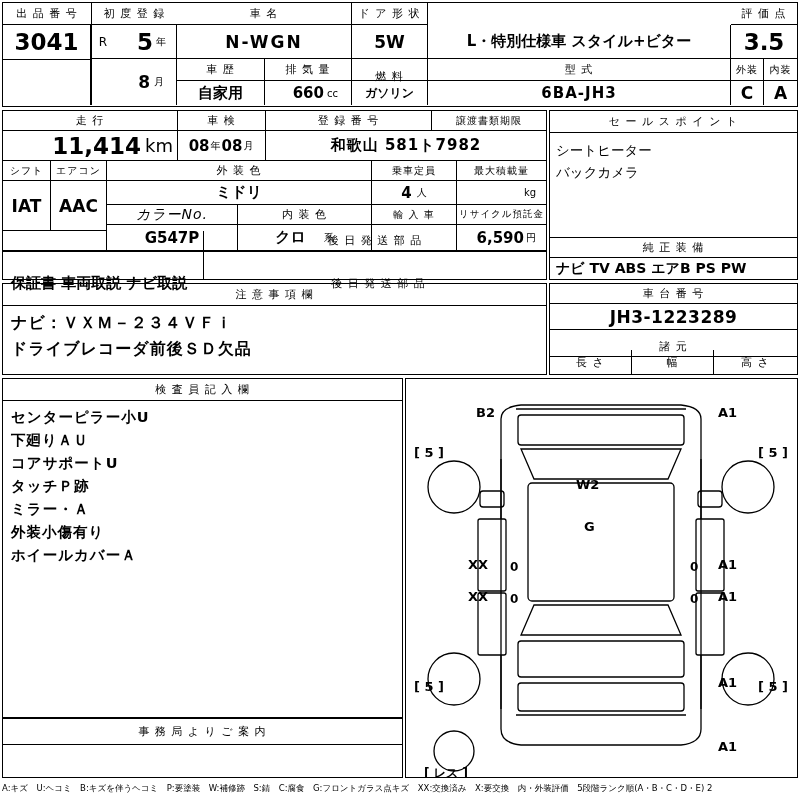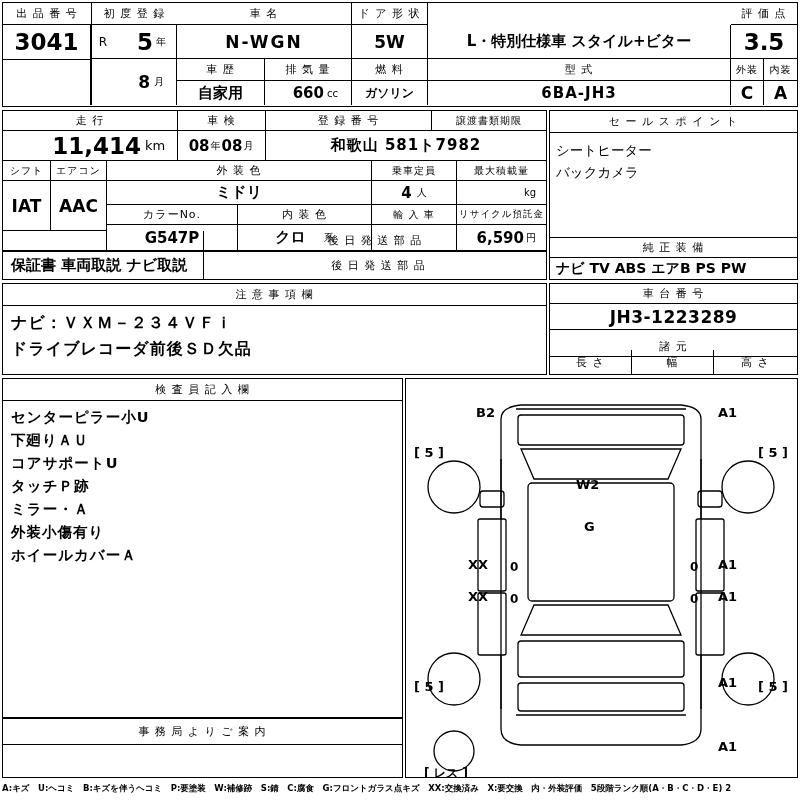--- a/index.html
+++ b/index.html
@@ -1,21 +1,21 @@
 <!DOCTYPE html>
 <html><head>
 <meta charset="utf-8">
 <style>
   html,body{margin:0;padding:0;background:#fff;}
   body{width:800px;height:800px;font-family:"DejaVu Sans","Liberation Sans",sans-serif;color:#000;}
   .sheet{position:relative;width:800px;height:800px;box-sizing:border-box;}
   .box{position:absolute;box-sizing:border-box;border:1px solid #000;}
   .noborder{border:none;}
   .c{display:flex;align-items:center;justify-content:center;text-align:center;}
-  .l{display:flex;align-items:center;justify-content:flex-start;text-align:left;font-weight:bold;}
+  .l{display:flex;align-items:center;justify-content:flex-start;text-align:left;}
   .r{display:flex;align-items:center;justify-content:flex-end;text-align:right;}
   .lbl{font-size:11px;letter-spacing:1px;}
   .big{font-size:23px;font-weight:bold;}
   .med{font-size:17px;font-weight:bold;}
   .med2{font-size:15px;font-weight:bold;}
   .sml{font-size:12px;}
   .unit{font-size:10px;font-weight:normal;}
   .row{display:flex;}
   .sales{font-size:13.5px;line-height:22px;}
   .notes{font-size:16px;line-height:26px;font-weight:bold;letter-spacing:1px;}
@@ -81,21 +81,21 @@
   </div>
 
   <div class="box noborder" style="left:352px;top:3px;width:76px;height:22px;border-bottom:1px solid #000;border-right:1px solid #000;">
     <div class="c lbl" style="width:100%;height:100%;">ド ア 形 状</div>
   </div>
   <div class="box noborder" style="left:352px;top:25px;width:76px;height:34px;border-bottom:1px solid #000;border-right:1px solid #000;">
     <div class="c med" style="width:100%;height:100%;">5W</div>
   </div>
 
   <div class="box noborder" style="left:352px;top:59px;width:76px;height:22px;border-bottom:1px solid #000;border-right:1px solid #000;">
-    <div class="c lbl" style="width:100%;height:100%;">燃 料</div>
+    <div class="c lbl" style="width:100%;height:100%;margin-top:7px;">燃 料</div>
   </div>
   <div class="box noborder" style="left:352px;top:81px;width:76px;height:24px;border-right:1px solid #000;">
     <div class="c sml" style="width:100%;height:100%;font-weight:bold;">ガソリン</div>
   </div>
 
   <div class="box noborder" style="left:428px;top:25px;width:303px;height:34px;border-bottom:1px solid #000;border-right:1px solid #000;">
     <div class="c med2" style="width:100%;height:100%;letter-spacing:0px;">L・特別仕様車 スタイル+ビター</div>
   </div>
 
   <div class="box noborder" style="left:428px;top:59px;width:303px;height:22px;border-bottom:1px solid #000;border-right:1px solid #000;">
@@ -136,21 +136,21 @@
   <div class="box noborder" style="left:266px;top:111px;width:166px;height:20px;border-bottom:1px solid #000;border-right:1px solid #000;">
     <div class="c lbl" style="width:100%;height:100%;">登 録 番 号</div>
   </div>
   <div class="box noborder" style="left:432px;top:111px;width:114px;height:20px;border-bottom:1px solid #000;">
     <div class="c lbl" style="width:100%;height:100%;font-size:10px;">譲渡書類期限</div>
   </div>
 
   <div class="box noborder" style="left:3px;top:131px;width:175px;height:30px;border-bottom:1px solid #000;border-right:1px solid #000;">
     <div class="row" style="width:100%;height:100%;align-items:center;">
       <div class="r big" style="flex:1;">11,414</div>
-      <div class="l unit" style="width:32px;padding-left:4px;font-size:13px;">km</div>
+      <div class="l unit" style="width:32px;padding-left:4px;font-size:18px;">km</div>
     </div>
   </div>
   <div class="box noborder" style="left:178px;top:131px;width:88px;height:30px;border-bottom:1px solid #000;border-right:1px solid #000;">
     <div class="row" style="width:100%;height:100%;align-items:center;justify-content:center;">
       <div class="c med2" style="">08</div>
       <div class="c unit" style="padding:0 1px;">年</div>
       <div class="c med2" style="">08</div>
       <div class="c unit" style="padding:0 1px;">月</div>
     </div>
   </div>
@@ -190,21 +190,21 @@
     </div>
   </div>
   <div class="box noborder" style="left:457px;top:181px;width:89px;height:24px;border-bottom:1px solid #000;">
     <div class="row" style="width:100%;height:100%;align-items:center;justify-content:flex-end;">
       <div class="r med2" style="flex:1;"></div>
       <div class="l unit" style="width:22px;padding-left:3px;">kg</div>
     </div>
   </div>
 
   <div class="box noborder" style="left:107px;top:205px;width:131px;height:20px;border-bottom:1px solid #000;border-right:1px solid #000;">
-    <div class="c lbl" style="width:100%;height:100%;font-size:11px;">カラーNo.</div>
+    <div class="c lbl" style="width:100%;height:100%;font-size:14px;font-style:italic;">カラーNo.</div>
   </div>
   <div class="box noborder" style="left:238px;top:205px;width:134px;height:20px;border-bottom:1px solid #000;border-right:1px solid #000;">
     <div class="c lbl" style="width:100%;height:100%;text-align:center;">内 装 色</div>
   </div>
   <div class="box noborder" style="left:372px;top:205px;width:85px;height:20px;border-bottom:1px solid #000;border-right:1px solid #000;">
     <div class="c lbl" style="width:100%;height:100%;font-size:10px;">輸 入 車</div>
   </div>
   <div class="box noborder" style="left:457px;top:205px;width:89px;height:20px;border-bottom:1px solid #000;">
     <div class="c lbl" style="width:100%;height:100%;font-size:9.5px;">リサイクル預託金</div>
   </div>
@@ -230,21 +230,21 @@
 
   <div class="box noborder" style="left:3px;top:231px;width:104px;height:20px;border-bottom:1px solid #000;border-right:1px solid #000;"></div>
   <div class="box noborder" style="left:107px;top:251px;width:439px;height:0;"></div>
   <div class="box noborder" style="left:3px;top:251px;width:543px;height:0;"></div>
 
   <div class="box noborder" style="left:160px;top:251px;width:386px;height:0;"></div>
   <div class="box noborder" style="left:3px;top:251px;width:543px;height:0;"></div>
 
   <div class="box noborder" style="left:3px;top:251px;width:543px;height:0;border-bottom:none;"></div>
 
-  <div class="box noborder" style="left:3px;top:251px;width:543px;height:29px;">
+  <div class="box noborder" style="left:3px;top:269px;width:543px;height:29px;">
     <div class="row" style="width:100%;height:100%;">
       <div class="l med2" style="width:200px;padding-left:8px;border-right:none;">保証書 車両取説 ナビ取説</div>
       <div class="c lbl" style="flex:1;">後 日 発 送 部 品</div>
     </div>
   </div>
 
   <div style="position:absolute;left:3px;top:251px;width:543px;height:0;border-top:1px solid #000;"></div>
 
   <div style="position:absolute;left:203px;top:251px;width:0;height:29px;border-left:1px solid #000;"></div>
 

